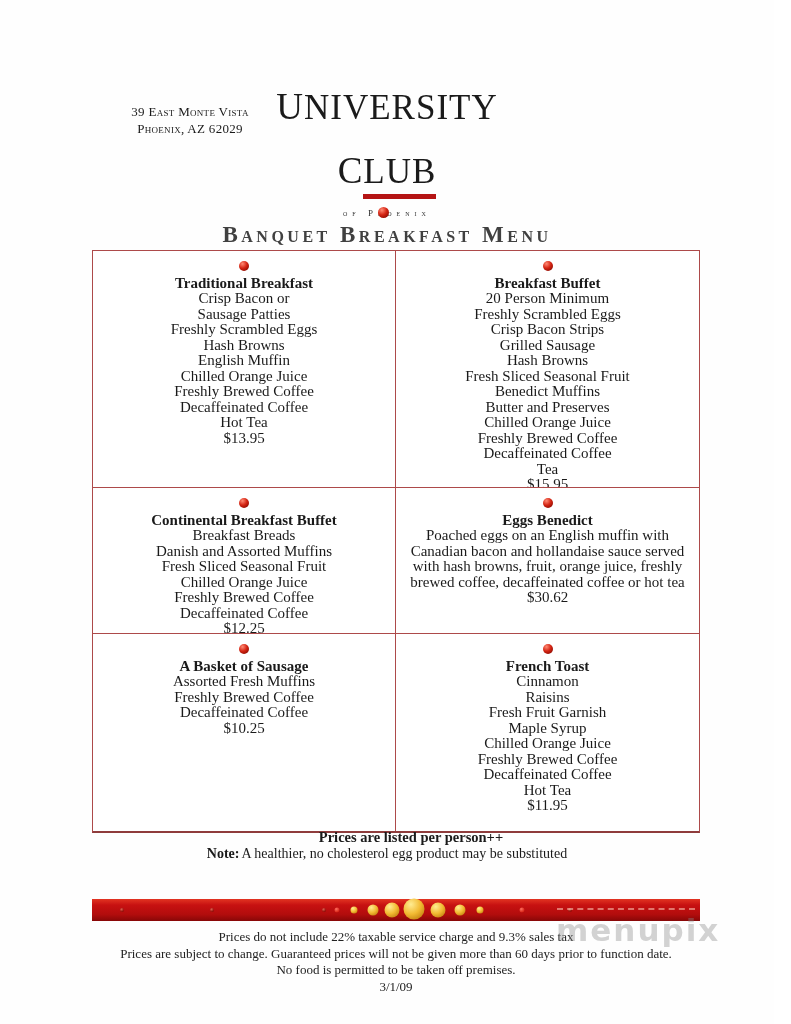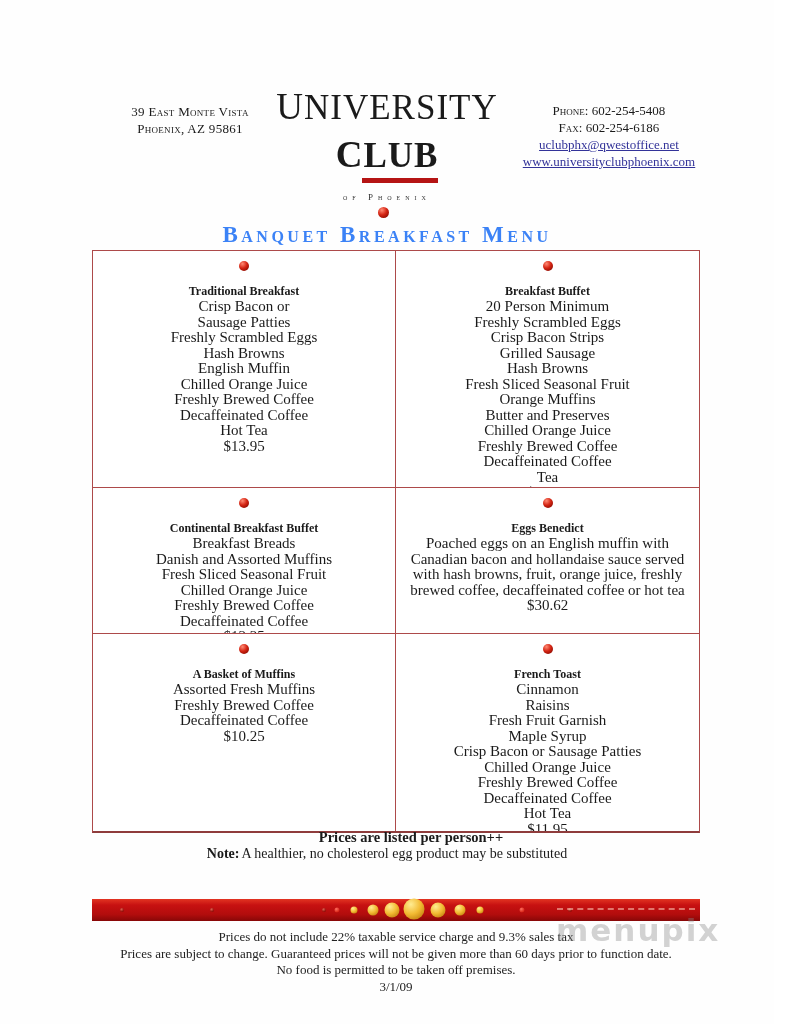--- a/index.html
+++ b/index.html
@@ -9,45 +9,45 @@
 
   
   .lh-left  { position:absolute; left:85px;  top:103px; width:210px; text-align:center;
               font-size:13px; line-height:17px; font-variant:small-caps; letter-spacing:.3px; }
   .lh-center{ position:absolute; left:0; right:0; top:92px; text-align:center; }
   .lh-right { position:absolute; left:495px; top:102px; width:228px; text-align:center;
               font-size:13px; line-height:17px; }
   .logo-word { letter-spacing:1px; line-height:30px; }
   .logo-initial { font-size:37px; }
   .logo-rest    { font-size:35px; }
-  .club-wrap { display:inline-block; margin-top:11px; text-align:left;font-weight:bold; }
+  .club-wrap { display:inline-block; margin-top:27px; text-align:left; }
   .club-underline { height:5px; background:#b51414; width:74%; margin-left:26%; margin-top:1px; }
   .logo-tagline { margin-top:9px; font-size:9px; letter-spacing:5px; font-variant:small-caps; color:#333; }
   .contact-label { font-variant:small-caps; }
   .contact-link { color:#333399; text-decoration:underline; }
 
   
   .sphere { border-radius:50%;
             background:radial-gradient(circle at 35% 28%, #ff8a74, #d52514 45%, #930d02 80%, #5e0600); }
   .page-dot { position:absolute; left:50%; top:207px; width:11px; height:11px; margin-left:-9px; }
   .cell-dot { width:10px; height:10px; margin:0 auto 2px auto; }
 
   
   .menu-title { position:absolute; left:0; right:0; top:222px; text-align:center;
-                font-variant:small-caps; font-size:23px; letter-spacing:3.5px; color:#3b82f6; }
+                font-variant:small-caps; font-size:23px; letter-spacing:3.5px; color:#404040; }
 
   
   .menu-grid { position:absolute; left:92px; top:250px; width:608px;
                display:grid; grid-template-columns:1fr 1fr; grid-template-rows:237px 146px 197px;
                border:1px solid #ad4a4a; border-bottom:2px solid #8f3c3c; background:#fff; }
   .cell { border-right:1px solid #ad4a4a; border-bottom:1px solid #ad4a4a;
           text-align:center; padding:10px 8px 0 8px; overflow:hidden; }
   .cell:nth-child(2n) { border-right:none; }
   .cell:nth-child(5), .cell:nth-child(6) { border-bottom:none; }
-  .cell h3 { font-size:12px; font-weight:bold; line-height:16px; margin-top:12px; }
+  .cell h3 { font-size:15px; font-weight:bold; line-height:16px; margin-top:4px; }
   .cell .items div, .cell .price { font-size:15px; line-height:15.5px; }
   .cell .items { padding:0 4px; }
 
   
   .per-person { position:absolute; left:0; right:0; top:829px; text-align:center;
                 font-size:14.5px; font-weight:bold;padding-left:48px; }
   .note-line  { position:absolute; left:0; right:0; top:846px; text-align:center; font-size:14px; }
   .note-line b { margin-right:2px; }
 
   
@@ -66,48 +66,36 @@
   .watermark { position:absolute; left:556px; top:912px; font-family:"DejaVu Sans","Liberation Sans",sans-serif;
                font-size:31px; letter-spacing:2px; color:rgba(140,140,140,.38); font-weight:bold; }
 </style>
 </head>
 <body>
 
 <div class="page">
 
   <div class="lh-left">
     <div>39 East Monte Vista</div>
-    <div>Phoenix, AZ 95861</div>
+    <div>Phoenix, AZ 62029</div>
   </div>
 
   <div class="lh-center">
     <div class="logo-word">
       <span class="logo-initial">U</span><span class="logo-rest">NIVERSITY</span>
     </div>
     <div class="club-wrap">
       <div class="logo-word" style="text-align:center;">
         <span class="logo-initial">C</span><span class="logo-rest">LUB</span>
       </div>
       <div class="club-underline"></div>
     </div>
     <div class="logo-tagline">of Phoenix</div>
   </div>
 
-  <div class="lh-right">
-    <div>
-      <span class="contact-label">Phone:</span>
-      <span>602-254-5408</span>
-    </div>
-    <div>
-      <span class="contact-label">Fax:</span>
-      <span>602-254-6186</span>
-    </div>
-    <div><a href="#" class="contact-link">uclubphx@qwestoffice.net</a></div>
-    <div><a href="#" class="contact-link">www.universityclubphoenix.com</a></div>
-  </div>
 
   <div class="sphere page-dot"></div>
   <h1 class="menu-title">Banquet Breakfast Menu</h1>
 
   <div class="menu-grid">
 
     <section class="cell">
       <div class="sphere cell-dot"></div>
       <h3>Traditional Breakfast</h3>
       <div class="items">
@@ -127,21 +115,21 @@
     <section class="cell">
       <div class="sphere cell-dot"></div>
       <h3>Breakfast Buffet</h3>
       <div class="items">
           <div>20 Person Minimum</div>
           <div>Freshly Scrambled Eggs</div>
           <div>Crisp Bacon Strips</div>
           <div>Grilled Sausage</div>
           <div>Hash Browns</div>
           <div>Fresh Sliced Seasonal Fruit</div>
-          <div>Orange Muffins</div>
+          <div>Benedict Muffins</div>
           <div>Butter and Preserves</div>
           <div>Chilled Orange Juice</div>
           <div>Freshly Brewed Coffee</div>
           <div>Decaffeinated Coffee</div>
           <div>Tea</div>
         </div>
       <div class="price">$15.95</div>
     </section>
 
     <section class="cell">
@@ -162,38 +150,37 @@
       <div class="sphere cell-dot"></div>
       <h3>Eggs Benedict</h3>
       <div class="items">
           <div>Poached eggs on an English muffin with Canadian bacon and hollandaise sauce served with hash browns, fruit, orange juice, freshly brewed coffee, decaffeinated coffee or hot tea</div>
         </div>
       <div class="price">$30.62</div>
     </section>
 
     <section class="cell">
       <div class="sphere cell-dot"></div>
-      <h3>A Basket of Muffins</h3>
+      <h3>A Basket of Sausage</h3>
       <div class="items">
           <div>Assorted Fresh Muffins</div>
           <div>Freshly Brewed Coffee</div>
           <div>Decaffeinated Coffee</div>
         </div>
       <div class="price">$10.25</div>
     </section>
 
     <section class="cell">
       <div class="sphere cell-dot"></div>
       <h3>French Toast</h3>
       <div class="items">
           <div>Cinnamon</div>
           <div>Raisins</div>
           <div>Fresh Fruit Garnish</div>
           <div>Maple Syrup</div>
-          <div>Crisp Bacon or Sausage Patties</div>
           <div>Chilled Orange Juice</div>
           <div>Freshly Brewed Coffee</div>
           <div>Decaffeinated Coffee</div>
           <div>Hot Tea</div>
         </div>
       <div class="price">$11.95</div>
     </section>
 
   </div>
 

